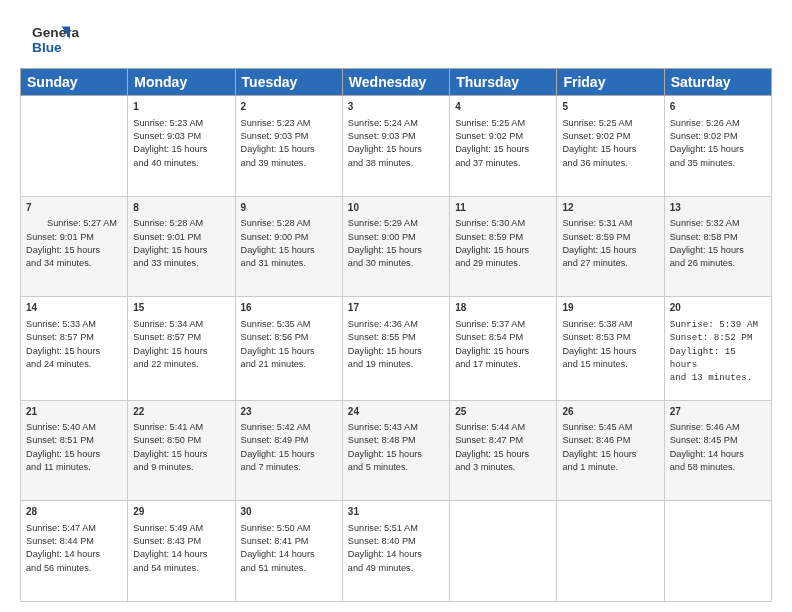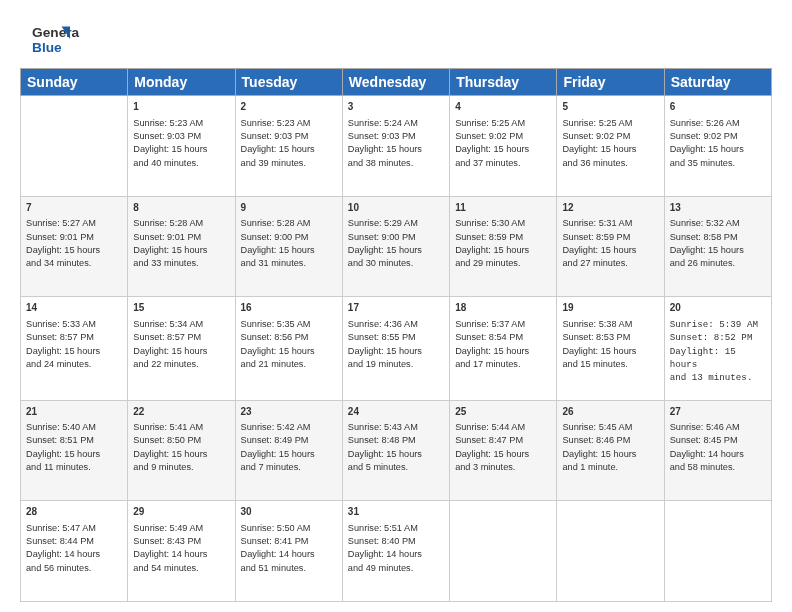--- a/index.html
+++ b/index.html
@@ -140,21 +140,21 @@
           <td><span class="day-num">5</span><span style="white-space: pre-line;">Sunrise: 5:25 AM
 Sunset: 9:02 PM
 Daylight: 15 hours
 and 36 minutes.</span></td>
           <td><span class="day-num">6</span><span style="white-space: pre-line;">Sunrise: 5:26 AM
 Sunset: 9:02 PM
 Daylight: 15 hours
 and 35 minutes.</span></td>
         </tr>
         <tr>
-          <td><span class="day-num">7</span><span style="white-space: pre-line;">Sunrise: 5:27 AM
+          <td><span class="day-num">7</span><span style="white-space: pre-line; margin-left: 21px;">Sunrise: 5:27 AM
 Sunset: 9:01 PM
 Daylight: 15 hours
 and 34 minutes.</span></td>
           <td><span class="day-num">8</span><span style="white-space: pre-line;">Sunrise: 5:28 AM
 Sunset: 9:01 PM
 Daylight: 15 hours
 and 33 minutes.</span></td>
           <td><span class="day-num">9</span><span style="white-space: pre-line;">Sunrise: 5:28 AM
 Sunset: 9:00 PM
 Daylight: 15 hours

